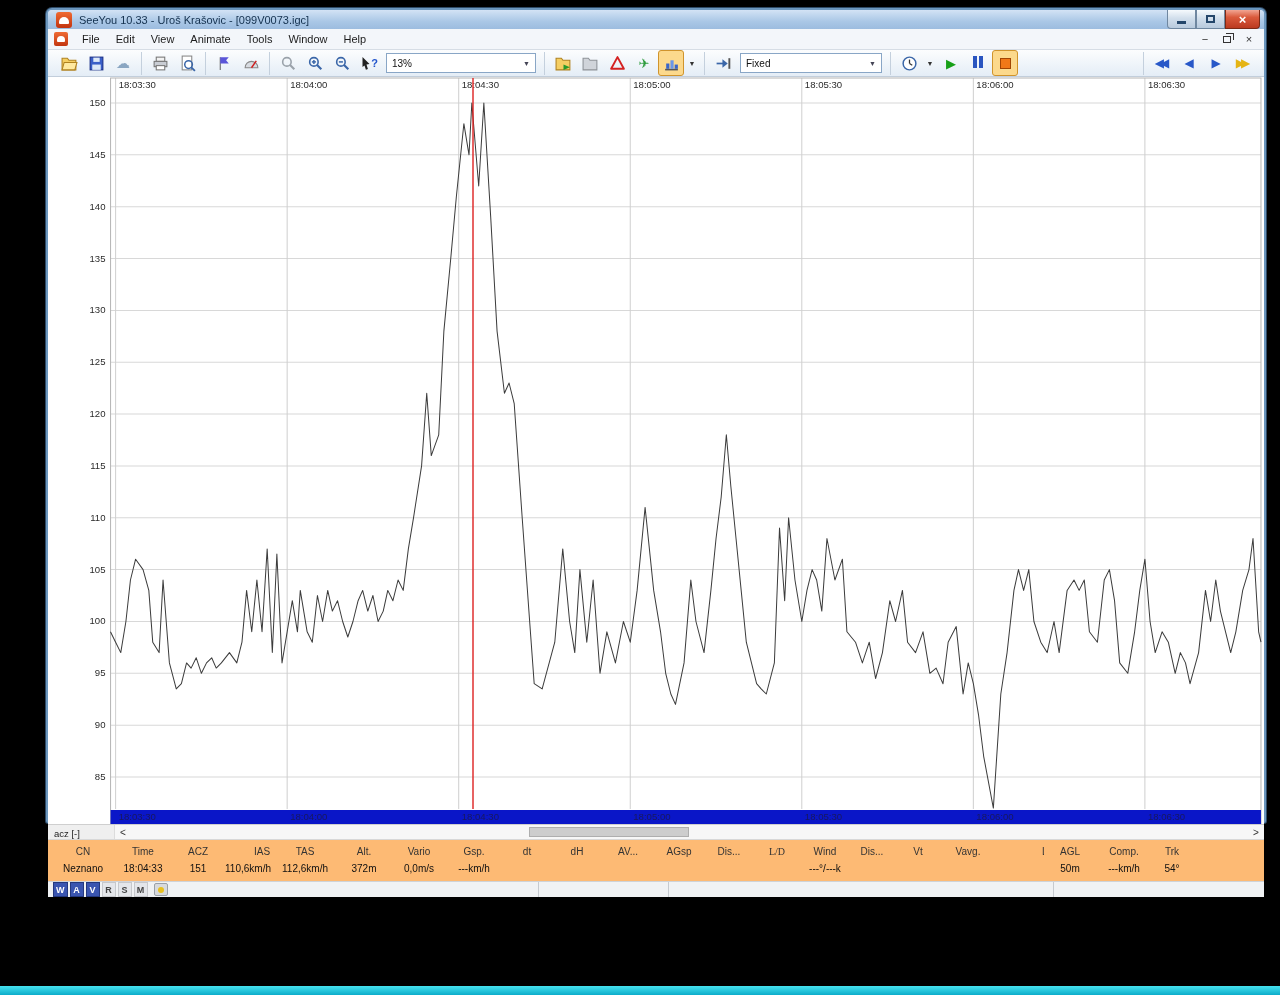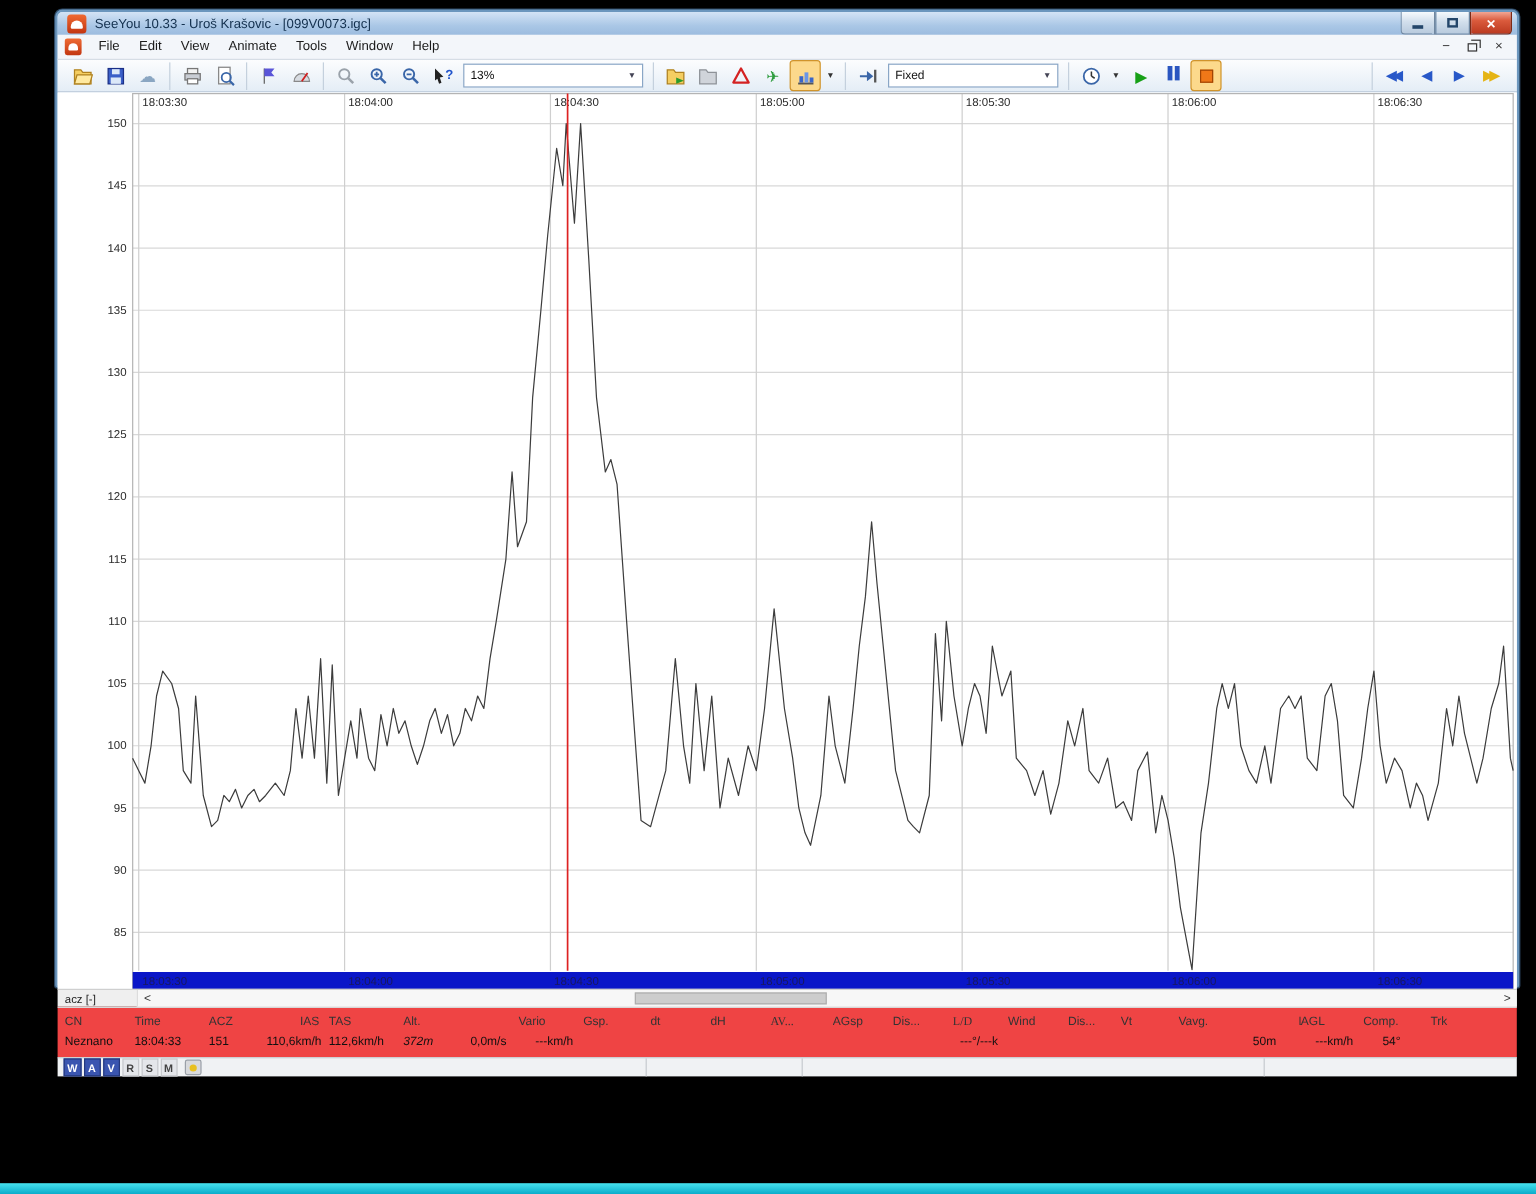--- a/index.html
+++ b/index.html
@@ -71,21 +71,21 @@
   
   .scrollrow { height:18px; display:flex; background:#efefef; border-top:1px solid #cfcfcf; }
   .graph-label { width:66px; font-size:9.5px; color:#222; padding:3px 0 0 6px; flex:none; }
   .scrollbar { flex:1; position:relative; background:#f7f7f7; border-left:1px solid #dcdcdc; }
   .sb-arrow { position:absolute; top:0; width:16px; height:100%; display:flex; align-items:center;
     justify-content:center; font-size:10px; color:#333; }
   .sb-arrow.left { left:0; } .sb-arrow.right { right:0; }
   .sb-thumb { position:absolute; left:36%; width:14%; top:2px; bottom:2px; background:#cdcdcd; border:1px solid #aeaeae; }
 
   
-  .datatable { background:#ef4444; border-top:1px solid #d8d8d8; padding:3px 0 4px; }
+  .datatable { background:#fdba74; border-top:1px solid #d8d8d8; padding:3px 0 4px;text-align:center; }
   .trow { display:flex; height:17px; align-items:center; padding-left:6px; }
   .cell { flex:none; white-space:nowrap; overflow:hidden; font-size:10px; }
   .trow.hdr .cell { color:#333; }
   .trow.val .cell { color:#101010; }
 
   .filler { flex:1; background:#e9ebee; }
 
   
   .statusrow { height:22px; background:#f0f2f4; border-top:1px solid #cfd3d8; display:flex; align-items:center; padding:0 5px; }
   .tab { min-width:14px; height:15px; display:flex; align-items:center; justify-content:center;
@@ -367,44 +367,44 @@
     </div>
 
     <div class="datatable">
       <div class="trow hdr" id="tbl-hdr">
           <div class="cell" style="width: 58px;">CN</div>
           <div class="cell" style="width: 62px;">Time</div>
           <div class="cell" style="width: 48px;">ACZ</div>
           <div class="cell" style="width: 52px; padding-left: 28px;">IAS</div>
           <div class="cell" style="width: 62px;">TAS</div>
           <div class="cell" style="width: 56px;">Alt.</div>
-          <div class="cell" style="width: 54px; margin-left: 40px;">Vario</div>
+          <div class="cell" style="width: 54px;">Vario</div>
           <div class="cell" style="width: 56px;">Gsp.</div>
           <div class="cell" style="width: 50px;">dt</div>
           <div class="cell" style="width: 50px;">dH</div>
-          <div class="cell" style="width: 52px; font-family: Liberation Serif, serif;">AV...</div>
+          <div class="cell" style="width: 52px;">AV...</div>
           <div class="cell" style="width: 50px;">AGsp</div>
           <div class="cell" style="width: 50px;">Dis...</div>
           <div class="cell" style="width: 46px; font-family: Liberation Serif, serif;">L/D</div>
           <div class="cell" style="width: 50px;">Wind</div>
           <div class="cell" style="width: 44px;">Dis...</div>
           <div class="cell" style="width: 48px;">Vt</div>
           <div class="cell" style="width: 52px;">Vavg.</div>
           <div class="cell" style="width: 50px; padding-left: 48px;">L/D...</div>
           <div class="cell" style="width: 52px;">AGL</div>
           <div class="cell" style="width: 56px;">Comp.</div>
           <div class="cell" style="width: 40px;">Trk</div>
         </div>
       <div class="trow val" id="tbl-row">
           <div class="cell" style="width: 58px;">Neznano</div>
           <div class="cell" style="width: 62px;">18:04:33</div>
           <div class="cell" style="width: 48px;">151</div>
           <div class="cell" style="width: 52px;">110,6km/h</div>
           <div class="cell" style="width: 62px;">112,6km/h</div>
-          <div class="cell" style="width: 56px; font-style: italic;">372m</div>
+          <div class="cell" style="width: 56px;">372m</div>
           <div class="cell" style="width: 54px;">0,0m/s</div>
           <div class="cell" style="width: 56px;">---km/h</div>
           <div class="cell" style="width: 50px;"></div>
           <div class="cell" style="width: 50px;"></div>
           <div class="cell" style="width: 52px;"></div>
           <div class="cell" style="width: 50px;"></div>
           <div class="cell" style="width: 50px;"></div>
           <div class="cell" style="width: 46px;"></div>
           <div class="cell" style="width: 50px;">---°/---k</div>
           <div class="cell" style="width: 44px;"></div>

